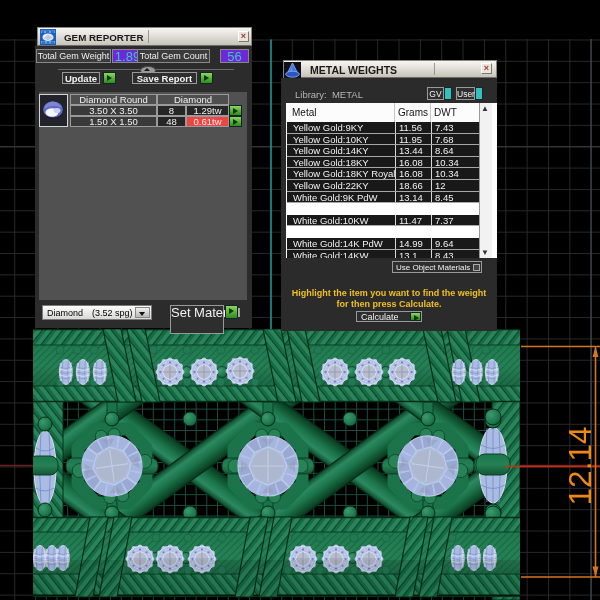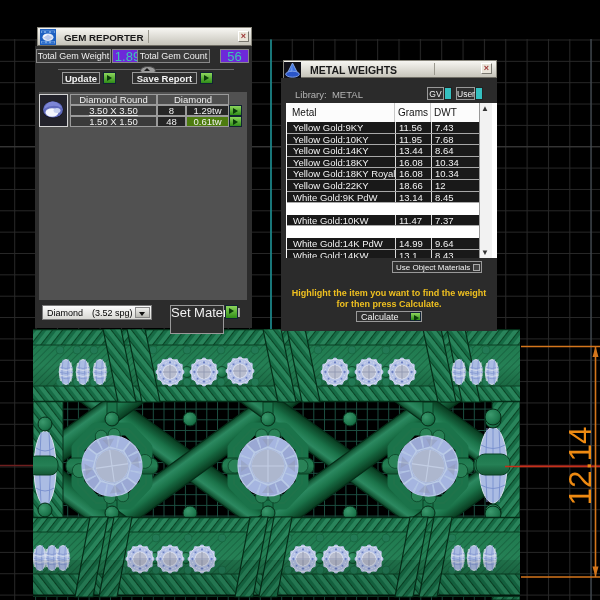--- a/index.html
+++ b/index.html
@@ -422,27 +422,27 @@
     <svg width="27" height="31">
           <ellipse cx="13" cy="15" rx="10.5" ry="8.5" fill="#161620"></ellipse>
           <ellipse cx="13" cy="14.5" rx="10" ry="8" fill="#5f69bc"></ellipse>
           <path d="M4 14 Q13 8 22 13 Q18 6 12 6.5 Q6 7 4 14 Z" fill="#7d86d6"></path>
           <ellipse cx="12" cy="17.5" rx="6.5" ry="4.2" fill="#f4f6fd"></ellipse>
           <ellipse cx="17" cy="15.5" rx="3.5" ry="2.5" fill="#c9d2f0"></ellipse>
         </svg>
   </div>
   <div class="cell" style="left:35px;top:67px;width:87px;height:11px;line-height:10px;background:#4e4e4e;">Diamond Round</div>
   <div class="cell" style="left:122px;top:67px;width:72px;height:11px;line-height:10px;background:#4e4e4e;">Diamond</div>
-  <div class="cell" style="left:35px;top:78px;width:87px;height:11px;line-height:10px;background:#3a3a3a;text-decoration:underline;">3.50 X 3.50</div>
+  <div class="cell" style="left:35px;top:78px;width:87px;height:11px;line-height:10px;background:#3a3a3a;">3.50 X 3.50</div>
   <div class="cell" style="left:122px;top:78px;width:29px;height:11px;line-height:10px;background:#262626;">8</div>
   <div class="cell" style="left:151px;top:78px;width:43px;height:11px;line-height:10px;background:#262626;">1.29tw</div>
   <div class="gbtn" style="left:194px;top:78px;width:13px;height:11px;"></div>
   <div class="cell" style="left:35px;top:89px;width:87px;height:11px;line-height:10px;background:#3a3a3a;">1.50 X 1.50</div>
   <div class="cell" style="left:122px;top:89px;width:29px;height:11px;line-height:10px;background:#262626;">48</div>
-  <div class="cell" style="left:151px;top:89px;width:43px;height:11px;line-height:10px;background:#4d7c0f;">0.61tw</div>
+  <div class="cell" style="left:151px;top:89px;width:43px;height:11px;line-height:10px;background:#ef4444;">0.61tw</div>
   <div class="gbtn" style="left:194px;top:89px;width:13px;height:11px;"></div>
 
   <div class="abs" style="left:7px;top:278px;width:110px;height:15px;background:linear-gradient(#fdfdfd,#d8d8d4);border:1px solid #7a7a7a;box-sizing:border-box;color:#000;font-size:9px;">
     <span class="abs" style="left:4px;top:2px;">Diamond</span>
         <span class="abs" style="left:49px;top:2px;">(3.52 spg)</span>
     <div class="abs" style="right:1px;top:1px;width:15px;height:11px;background:linear-gradient(#f0f0ee,#b8b8b2);border:1px solid #888;box-sizing:border-box;">
           <div class="abs" style="left:3px;top:4px;width:0;height:0;border-left:3.5px solid transparent;border-right:3.5px solid transparent;border-top:4px solid #111;"></div>
         </div>
   </div>
   <div class="btn" style="left:135px;top:278px;width:54px;height:29px;line-height:13px;font-weight:normal;font-size:13px;">Set Material</div>

